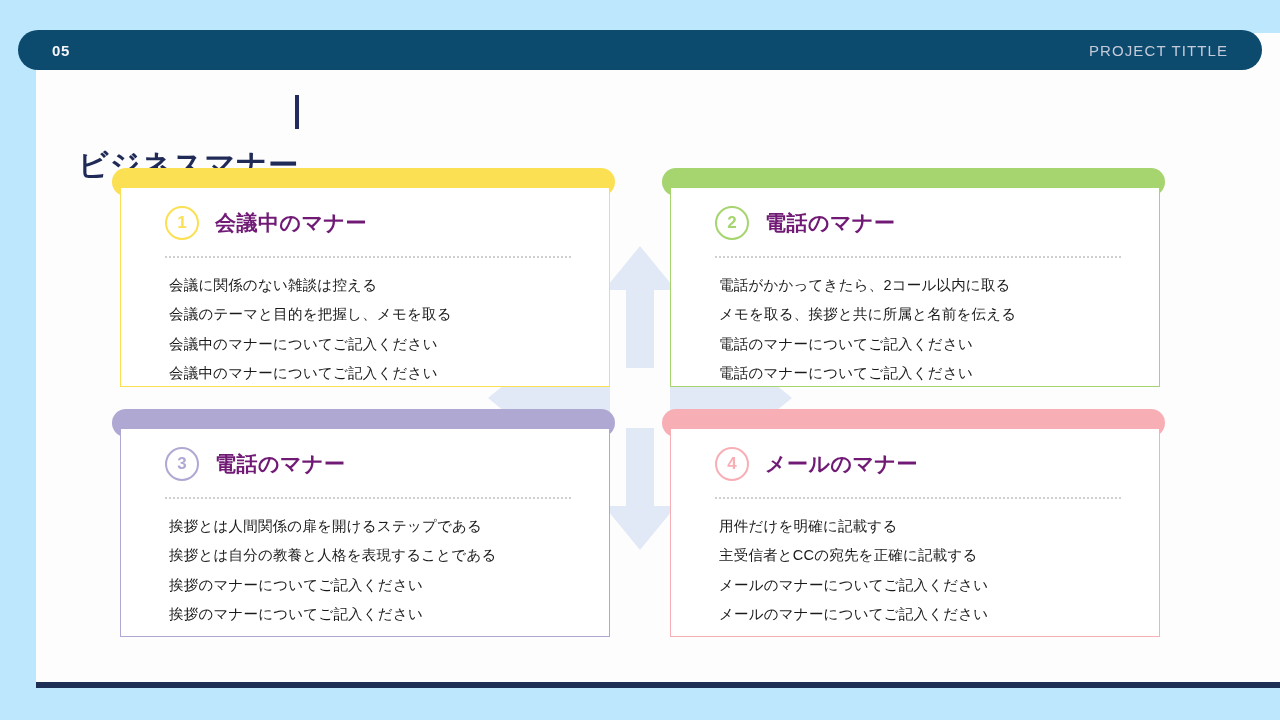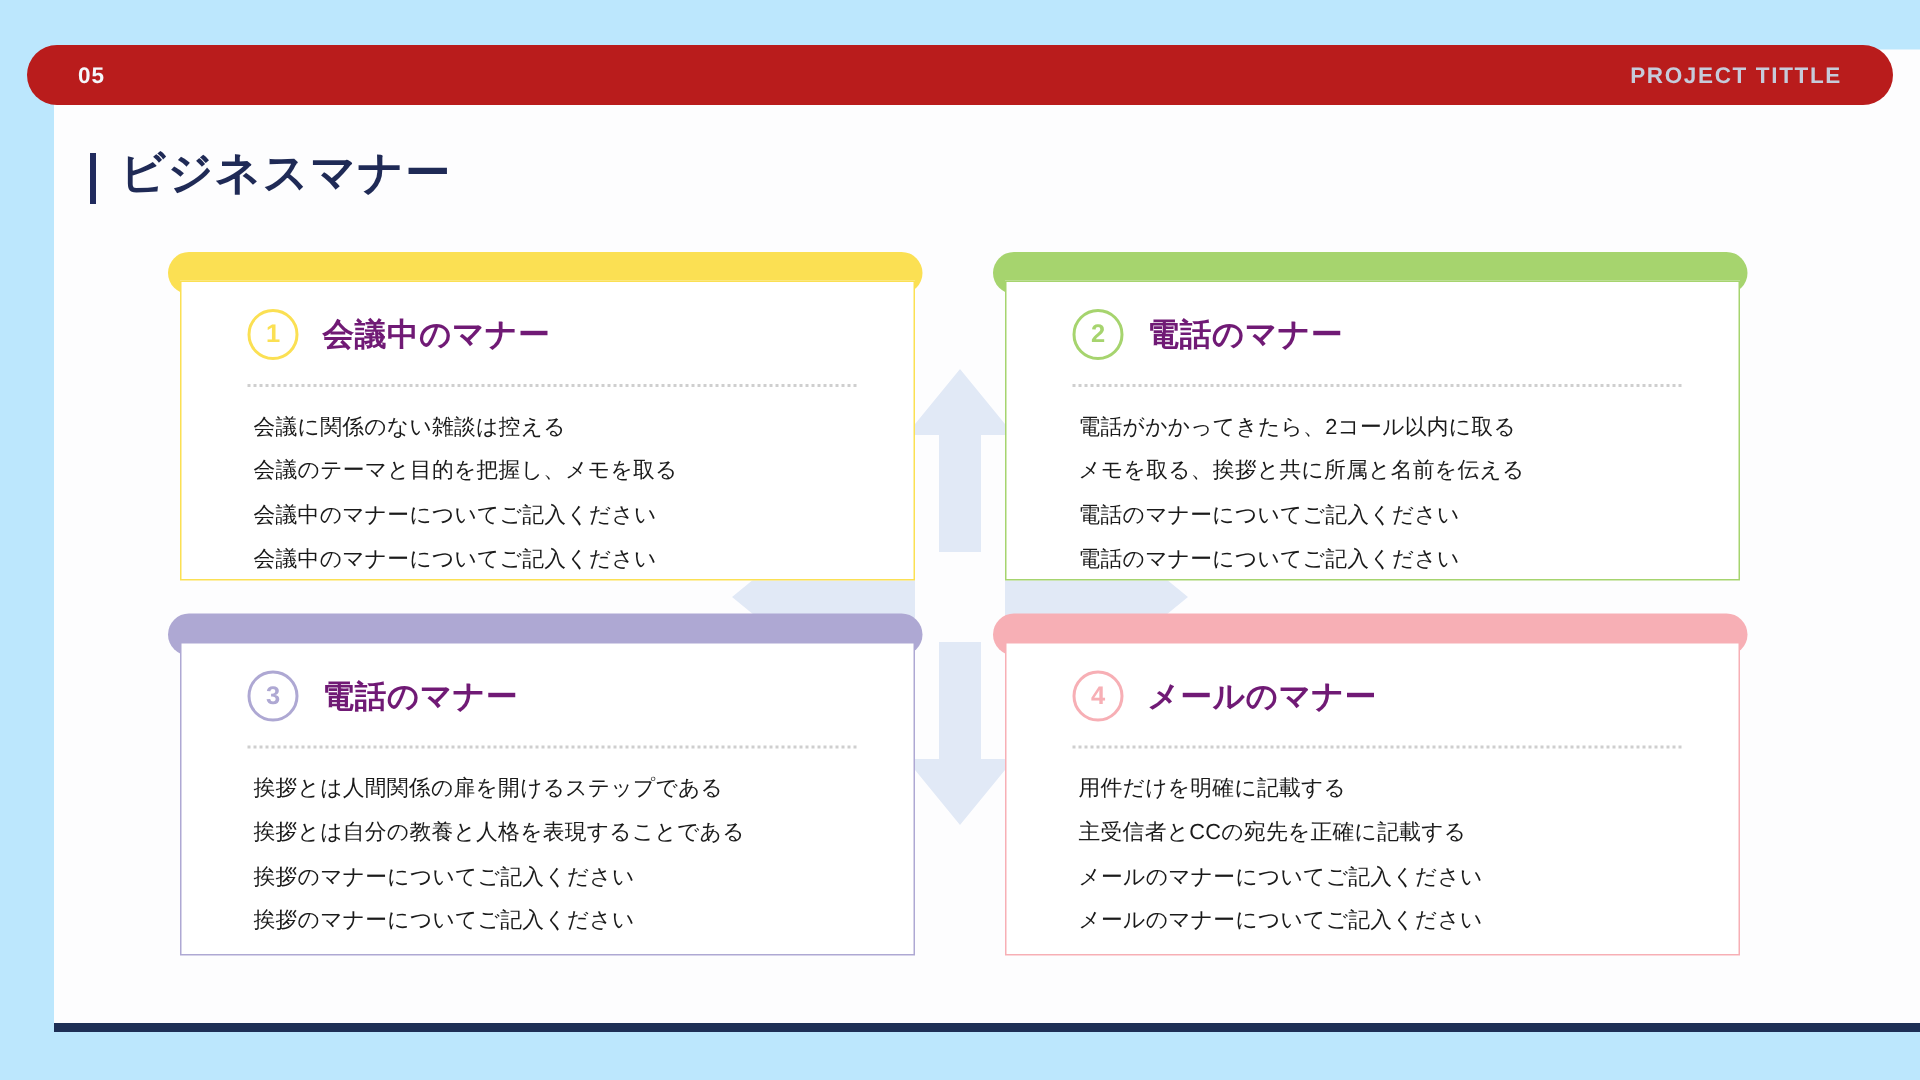--- a/index.html
+++ b/index.html
@@ -16,35 +16,35 @@
     background:#FDFDFE;
   }
   .panel-bottom-rule{
     position:absolute;left:36px;top:682px;width:1244px;height:6px;
     background:#1E2F55;
   }
 
   
   .header-pill{
     position:absolute;left:18px;top:30px;width:1244px;height:40px;
-    background:#b91c1c;border-radius:20px;
+    background:#0c4a6e;border-radius:20px;
     display:flex;align-items:center;justify-content:space-between;
     padding:0 34px;box-sizing:border-box;
   }
   .slide-number{
     color:#F4F6FA;font-size:15px;font-weight:bold;letter-spacing:.6px;
   }
   .project-title{
-    color:#C6CBDA;font-size:15px;font-weight:bold;letter-spacing:1.1px;
+    color:#C6CBDA;font-size:15px;font-weight:normal;letter-spacing:1.1px;
   }
 
   
   .title-row{
-    position:absolute;left:60px;top:95px;
-    display:flex;align-items:flex-end;gap:16px;
+    position:absolute;left:78px;top:95px;
+    display:flex;align-items:flex-end;gap:16px;flex-direction:column;
   }
   .title-bar{width:4px;height:34px;background:#212B5E;}
   .page-title{
     color:#1F2A56;font-size:30px;font-weight:bold;letter-spacing:1px;
     white-space:nowrap;
   }
 
   
   .cycle-deco{
     position:absolute;left:480px;top:238px;width:320px;height:320px;

